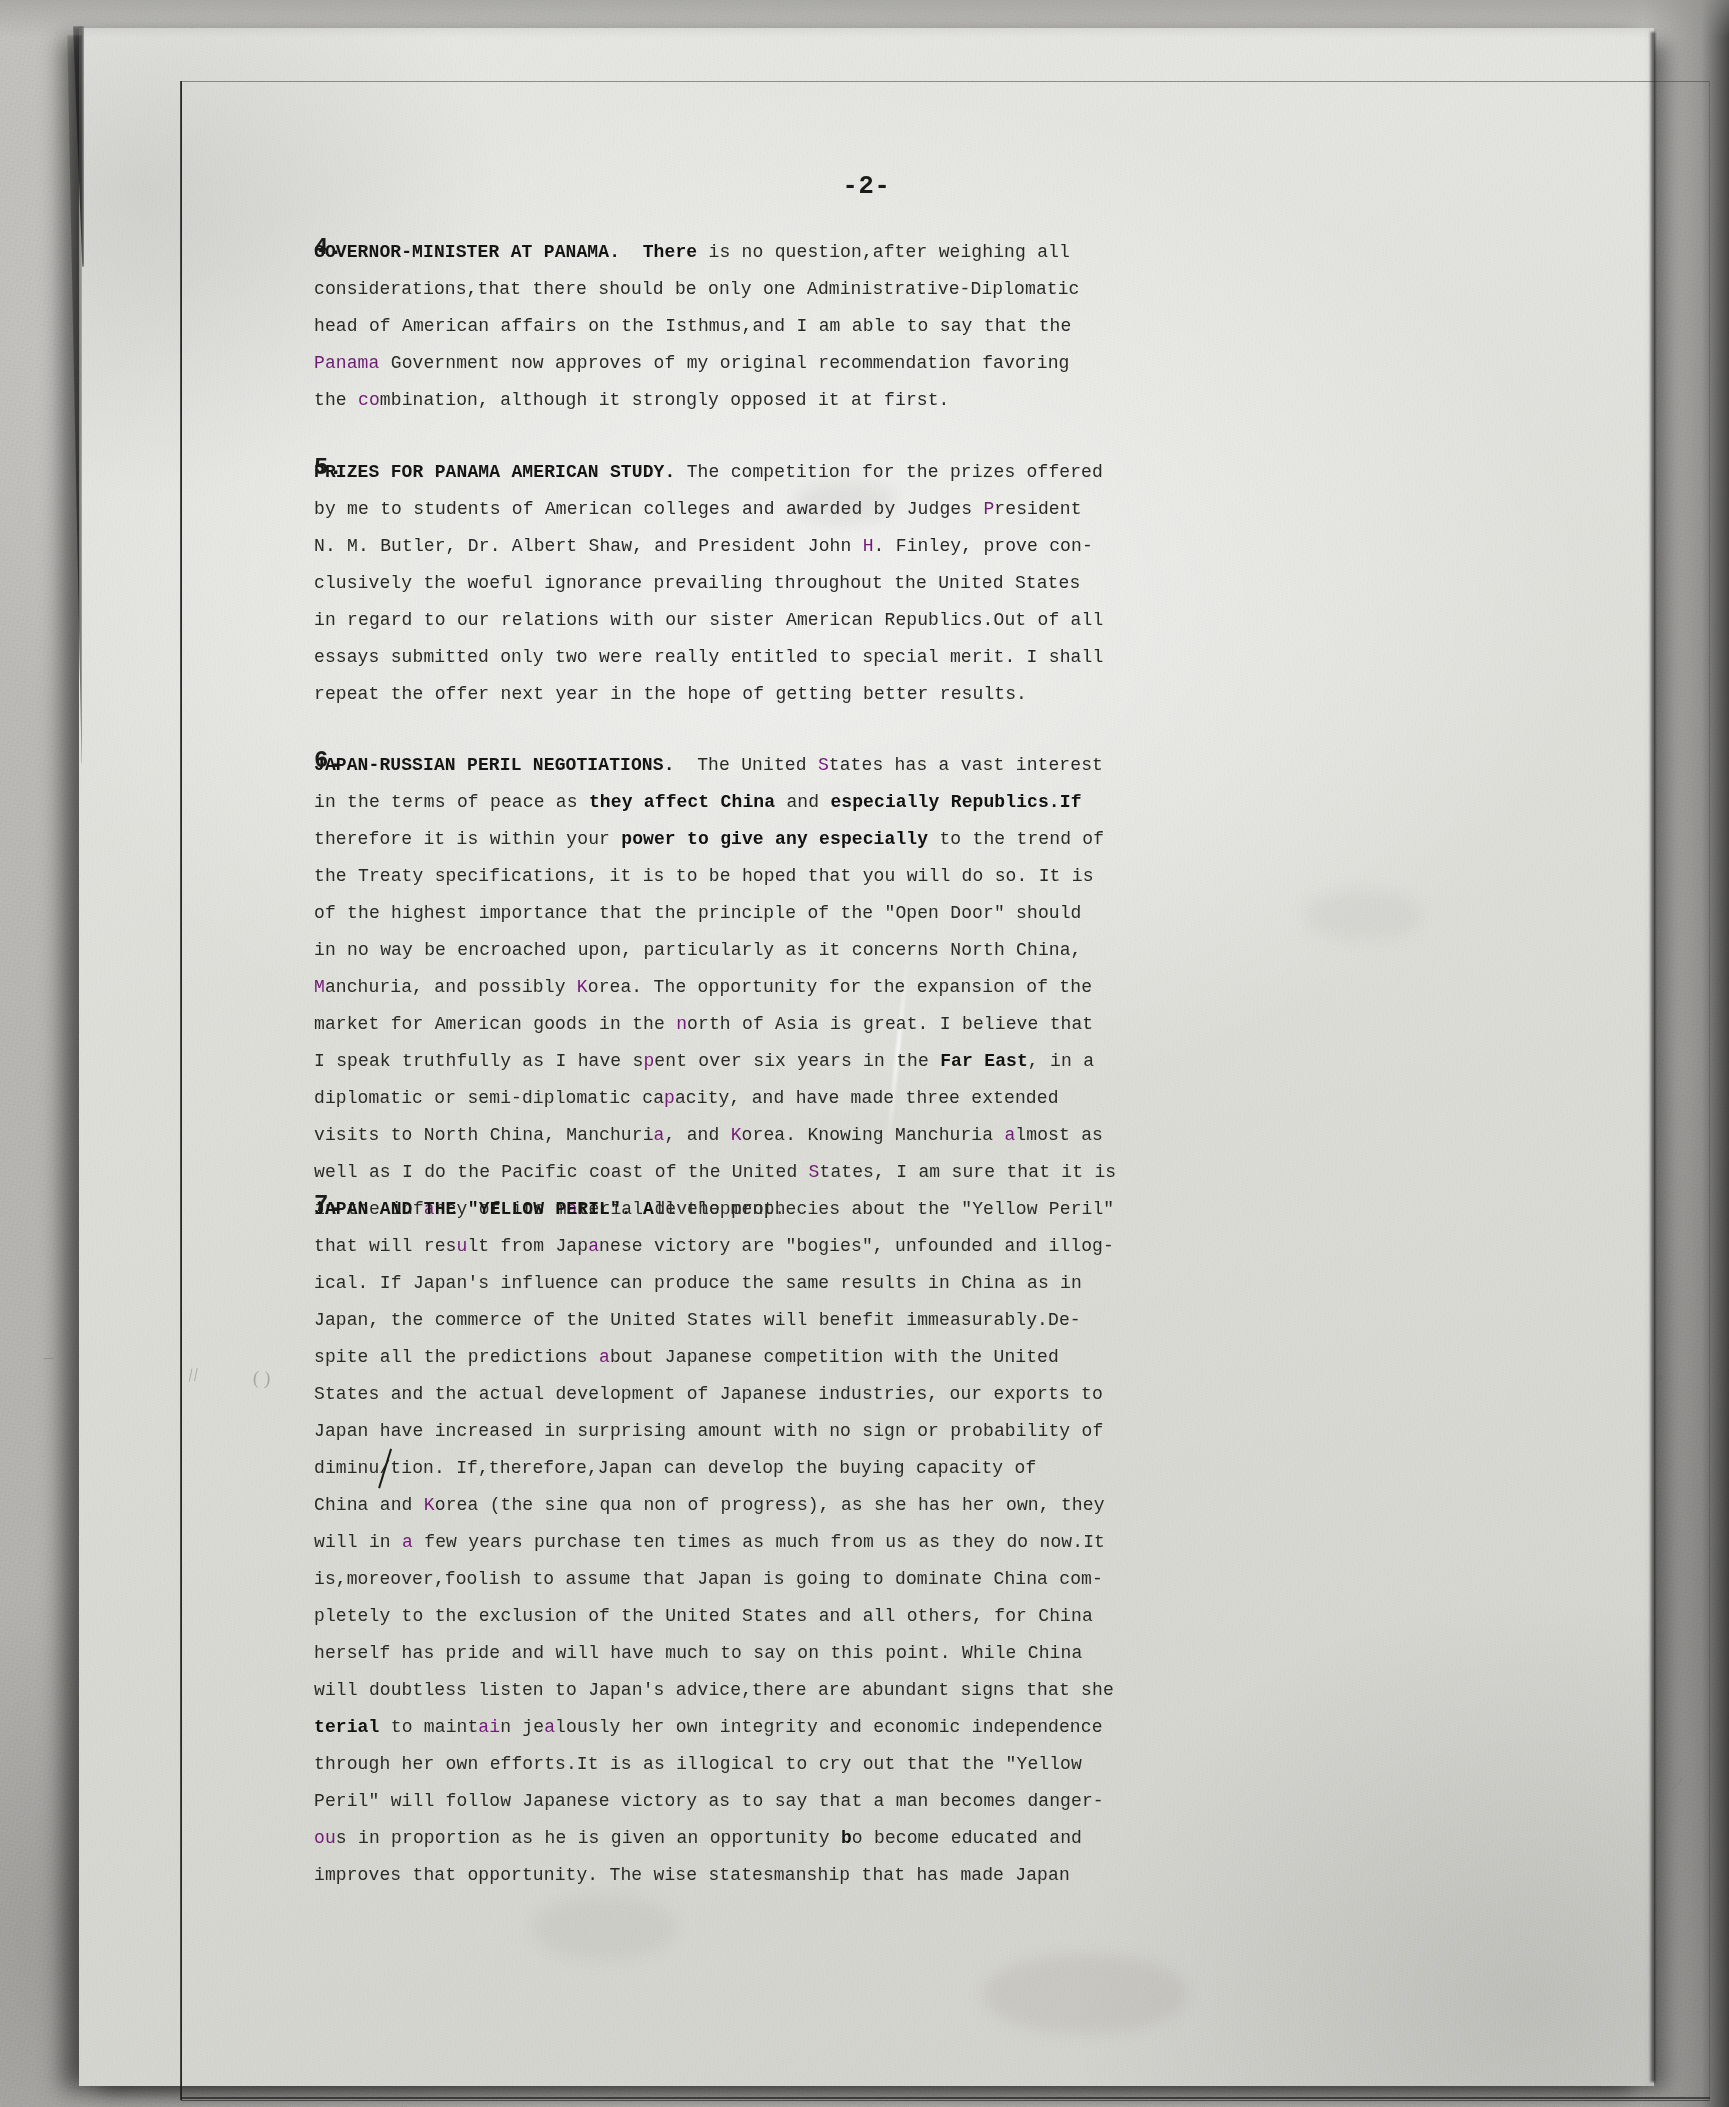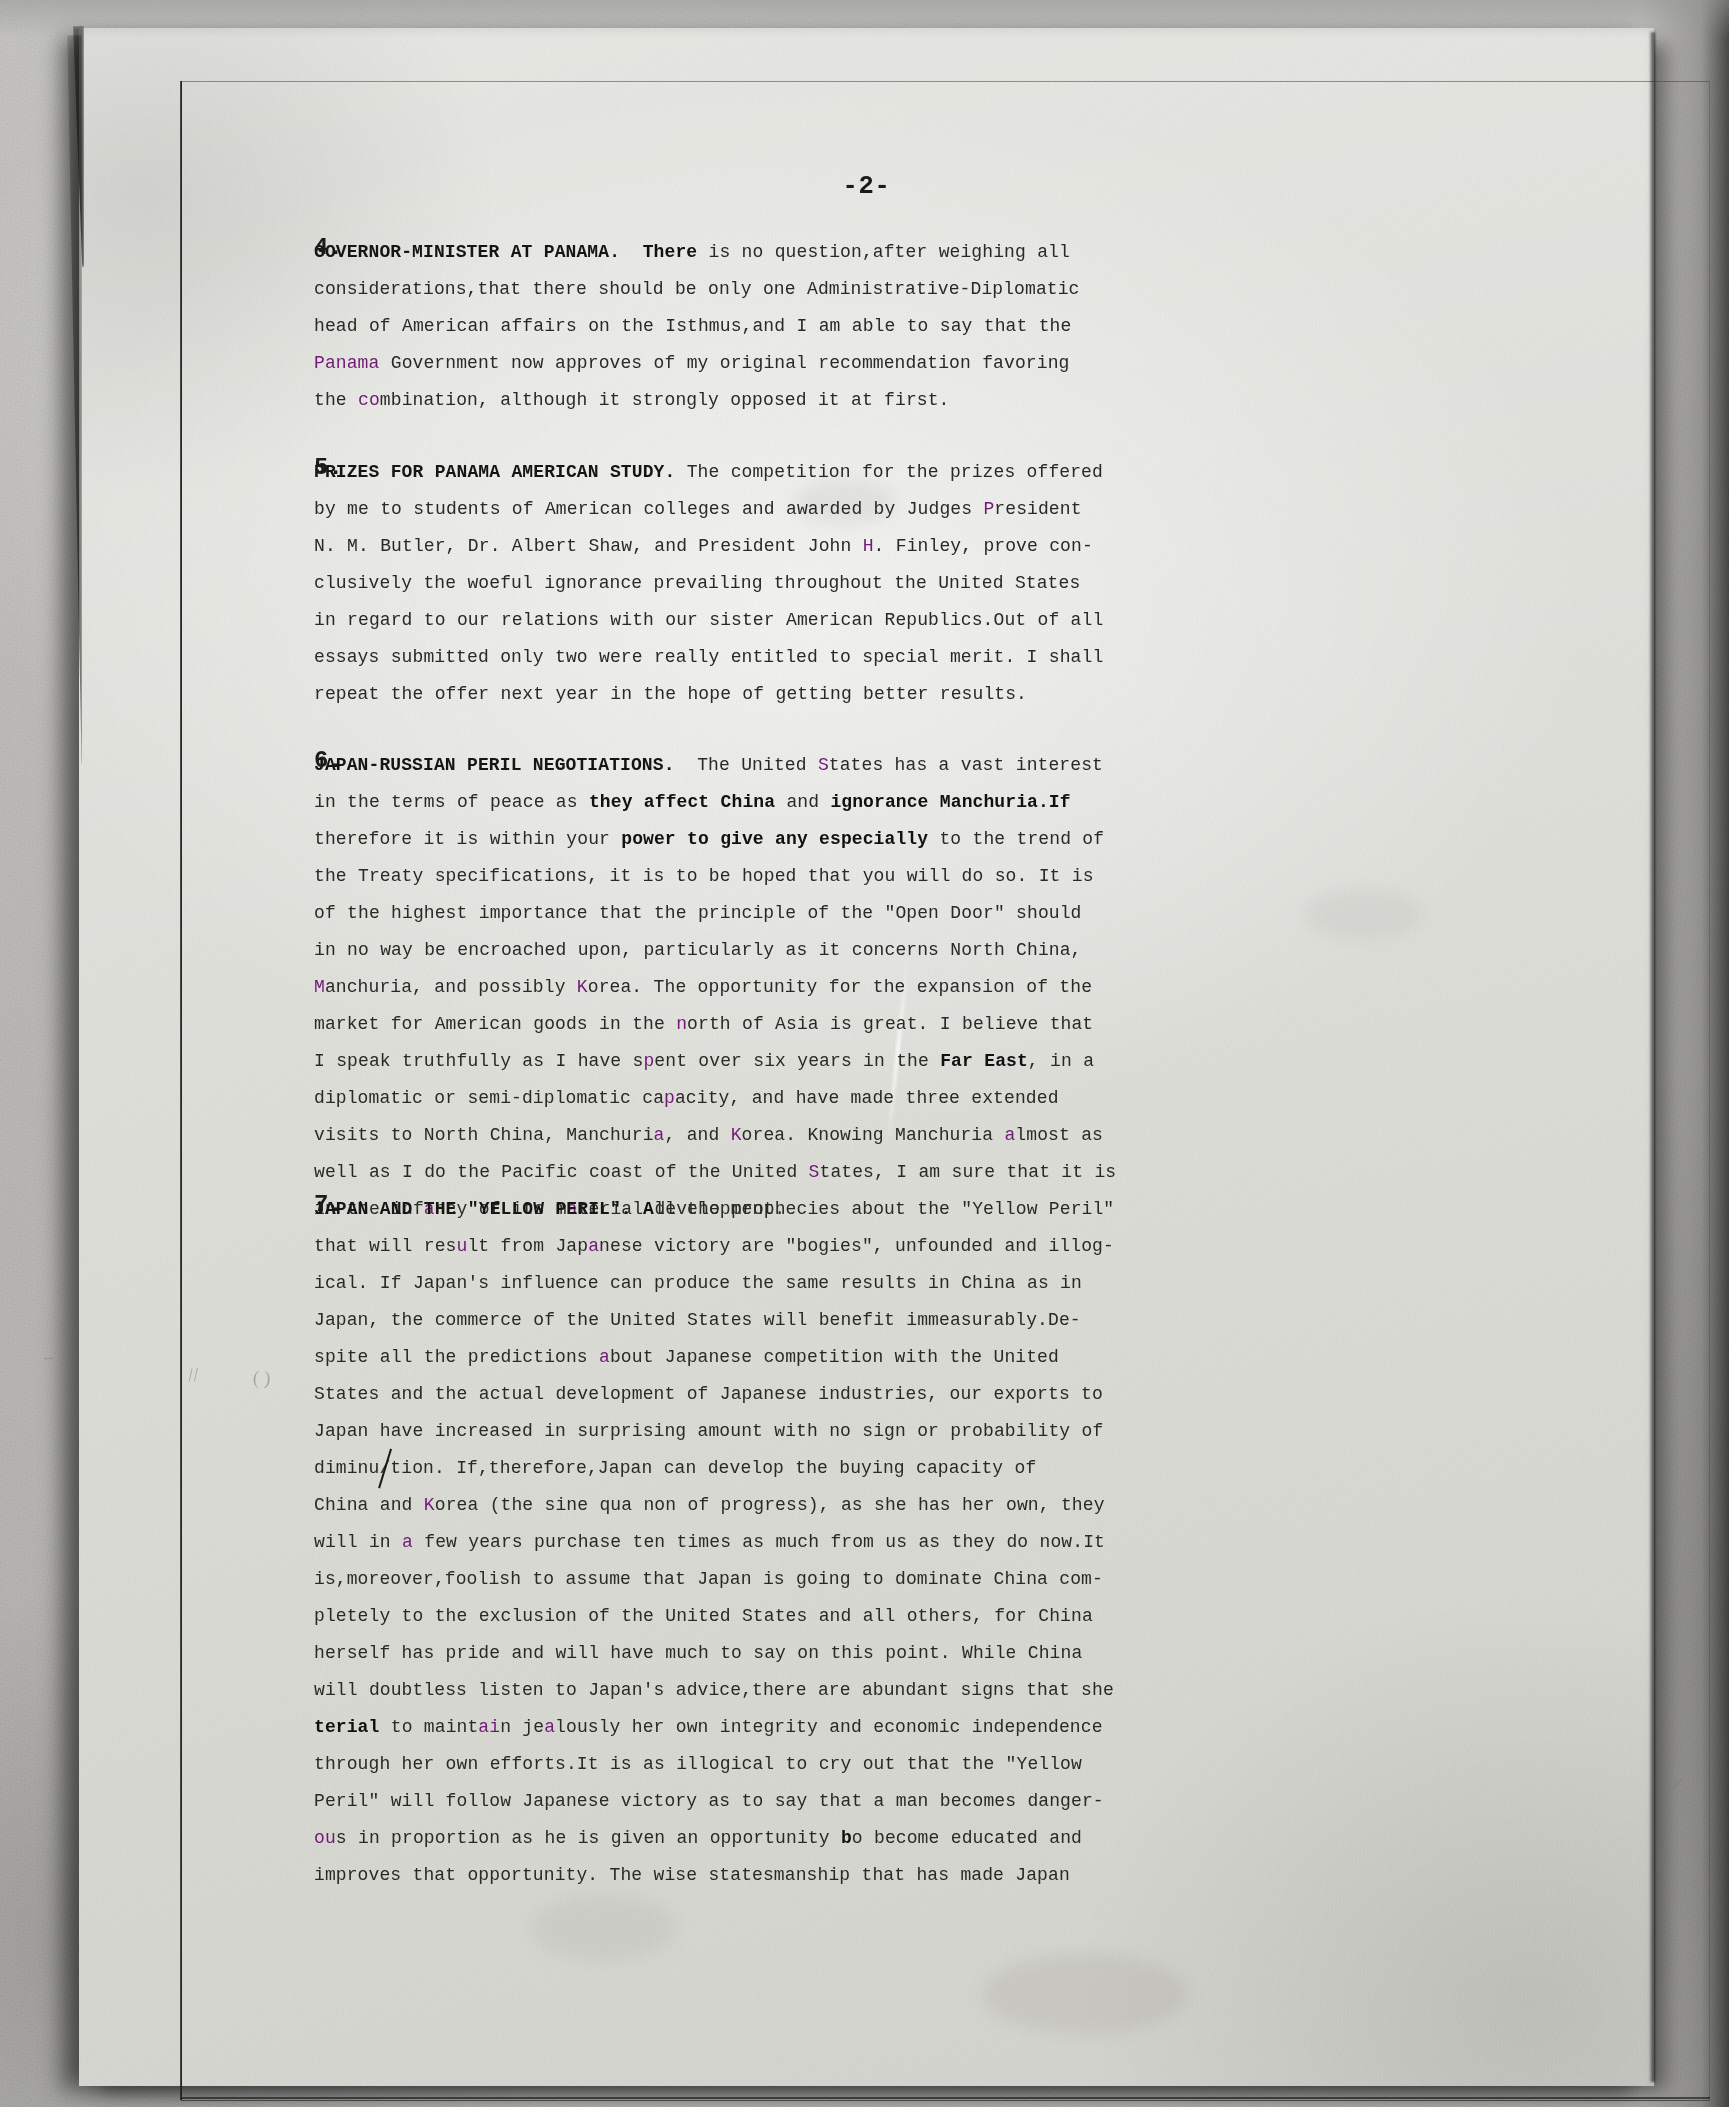--- a/index.html
+++ b/index.html
@@ -286,21 +286,21 @@
 N. M. Butler, Dr. Albert Shaw, and President John <span class="lite">H</span>. Finley, prove con-
 clusively the woeful ignorance prevailing throughout the United States
 in regard to our relations with our sister American Republics.Out of all
 essays submitted only two were really entitled to special merit. I shall
 repeat the offer next year in the hope of getting better results.</div>
       </div>
 
       <div class="para" id="p6">
         <span class="num">6.</span>
         <div class="body"><b>JAPAN-RUSSIAN PERIL NEGOTIATIONS.</b>  The United <span class="lite">S</span>tates has a vast interest
-in the terms of peace as <span class="hvy">they affect China</span> and <span class="hvy">ignorance Manchuria.If</span>
+in the terms of peace as <span class="hvy">they affect China</span> and <span class="hvy">especially Republics.If</span>
 therefore it is within your <span class="hvy">power to give any especially</span> to the trend of
 the Treaty specifications, it is to be hoped that you will do so. It is
 of the highest importance that the principle of the "Open Door" should
 in no way be encroached upon, particularly as it concerns North China,
 <span class="lite">M</span>anchuria, and possibly <span class="lite">K</span>orea. The opportunity for the expansion of the
 market for American goods in the <span class="lite">n</span>orth of Asia is great. I believe that
 I speak truthfully as I have s<span class="lite">p</span>ent over six years in the <span class="hvy">Far East</span>, in a
 diplomatic or semi-diplomatic ca<span class="lite">p</span>acity, and have made three extended
 visits to North China, Manchuri<span class="lite">a</span>, and <span class="lite">K</span>orea. Knowing Manchuria <span class="lite">a</span>lmost as
 well as I do the Pacific coast of the United <span class="lite">S</span>tates, I am sure that it is

